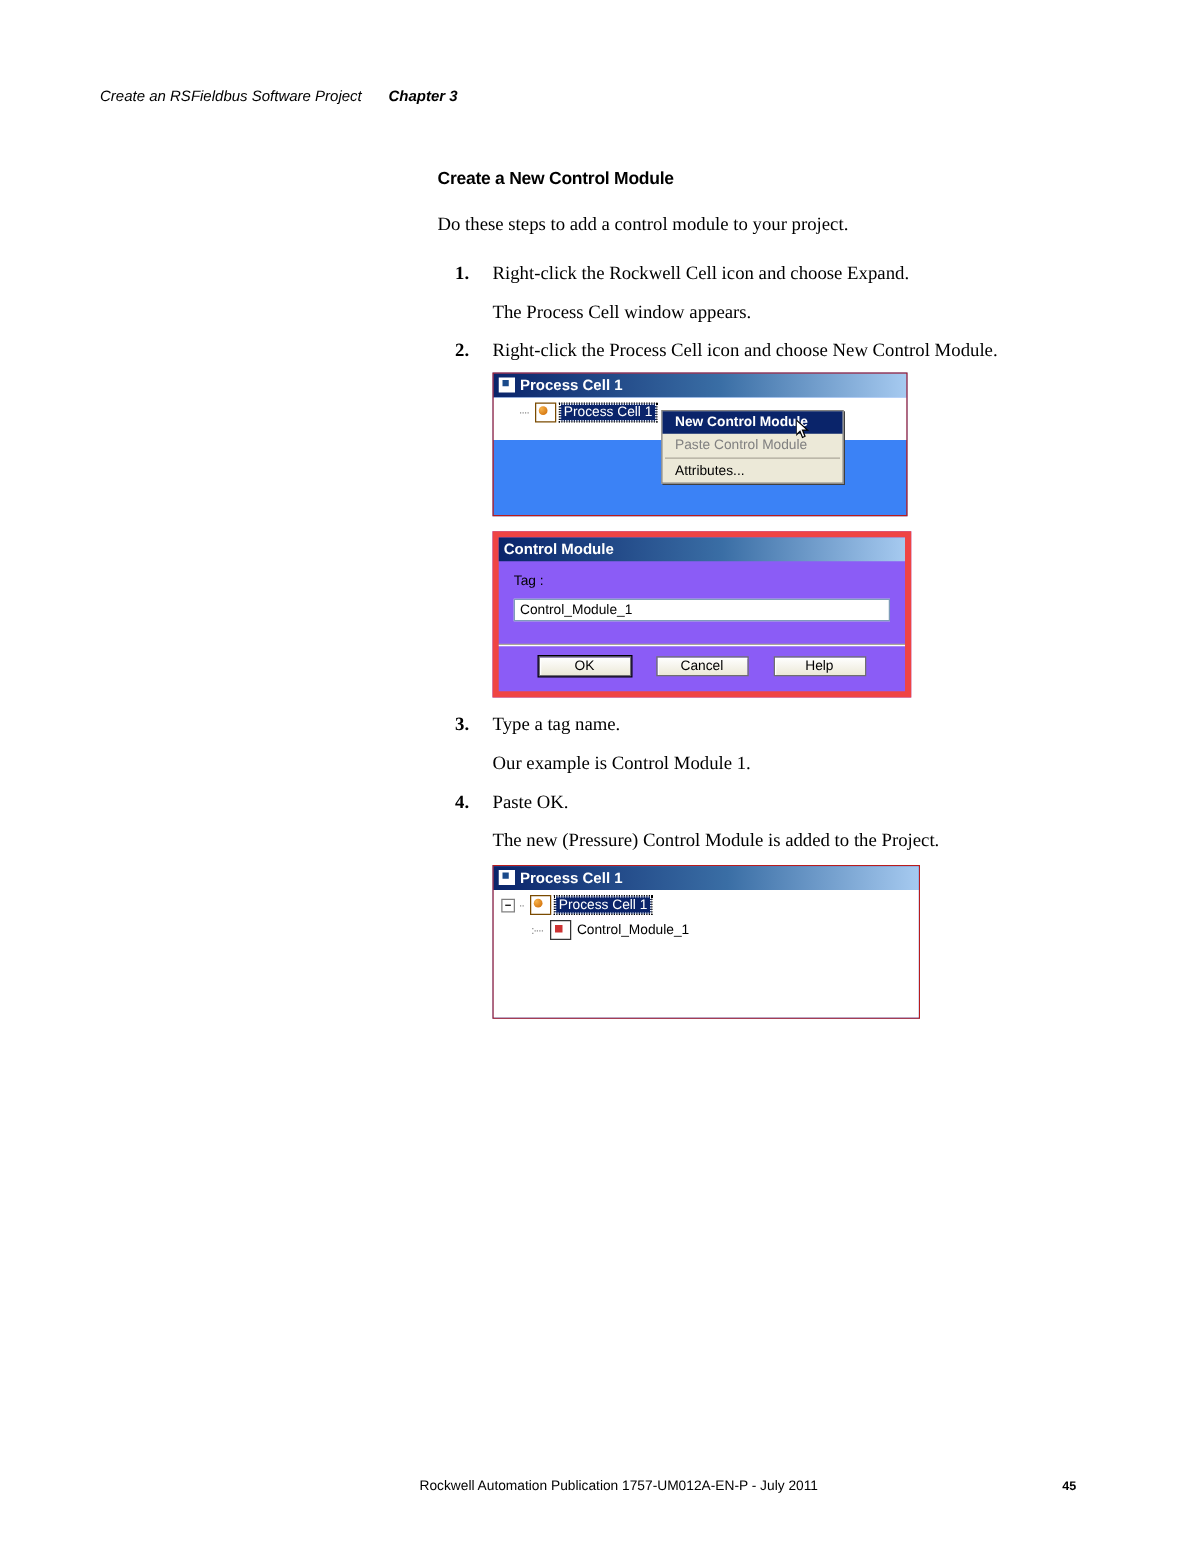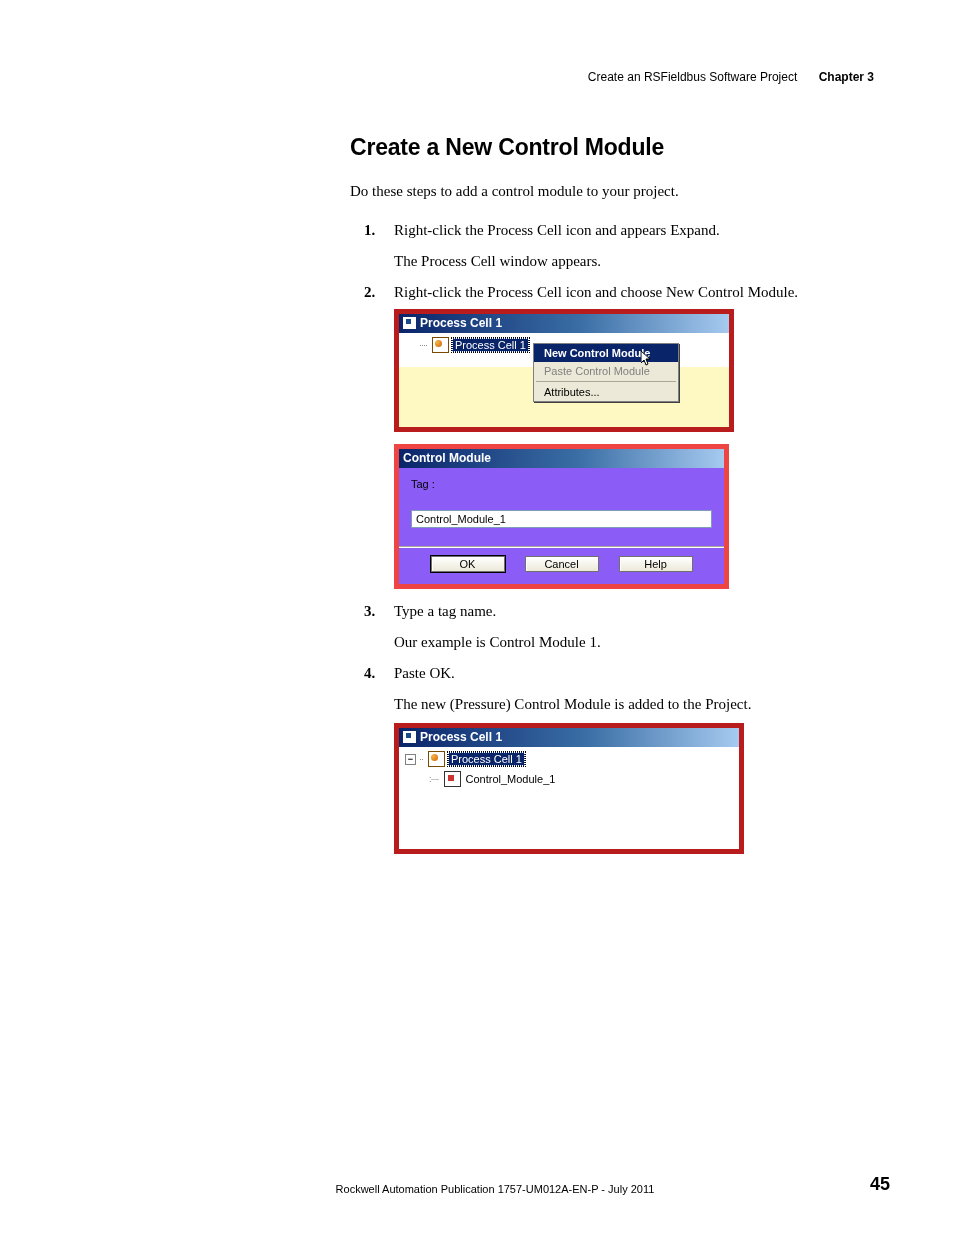--- a/index.html
+++ b/index.html
@@ -13,38 +13,39 @@
     height: 1235px;
     position: relative;
   }
   .page {
     padding: 70px 80px 40px 80px;
     position: relative;
     height: 100%;
     box-sizing: border-box;
   }
   .header {
-    text-align: right;
+    text-align: left;
     font-family: Arial, Helvetica, sans-serif;
     font-size: 12px;
     color: #000;
     margin-bottom: 50px;
+    font-style: italic;
   }
   .header .chapter {
     font-weight: bold;
     margin-left: 18px;
   }
   .content {
     margin-left: 270px;
     margin-right: 0;
   }
   h2.section-title {
     font-family: Arial, Helvetica, sans-serif;
     font-weight: bold;
-    font-size: 23px;
+    font-size: 14px;
     margin: 0 0 22px 0;
     letter-spacing: -0.2px;
   }
   .intro {
     margin: 0 0 22px 0;
   }
   ol.steps {
     list-style: none;
     padding: 0;
     margin: 0;
@@ -62,22 +63,22 @@
     font-family: Georgia, serif;
   }
   .sub {
     margin: 14px 0 10px 0;
   }
   .screenshot {
     margin: 8px 0 12px 0;
   }
   
   .win {
-    border: 5px solid #b91c1c;
-    background: #fef9c3;
+    border: 1px solid #b91c1c;
+    background: #3b82f6;
     font-family: Tahoma, Arial, sans-serif;
     font-size: 11px;
     width: 330px;
   }
   .titlebar {
     background: linear-gradient(to right, #0a246a, #3a6ea5 55%, #a6caf0);
     color: #fff;
     font-weight: bold;
     padding: 2px 4px 3px 4px;
     font-size: 12px;
@@ -198,21 +199,21 @@
     width: 325px;
     font-family: Tahoma, Arial, sans-serif;
     font-size: 11px;
     border:5px solid #ef4444;
     background:#8b5cf6;
   }
   .dlg-body {
     padding: 10px 12px 6px 12px;
   }
   .dlg-label {
-    margin-bottom: 20px;
+    margin-bottom: 8px;
     color:#000;
   }
   .dlg-input {
     width: 100%;
     box-sizing: border-box;
     border: 1px solid #7f9db9;
     background: #fff;
     padding: 2px 4px;
     font-family: Tahoma, Arial, sans-serif;
     font-size: 11px;
@@ -259,24 +260,24 @@
     position: absolute;
     bottom: 40px;
     left: 18px;
     width: 100%;
     font-family: Arial, Helvetica, sans-serif;
     font-size: 11px;
     text-align: center;
   }
   .page-num {
     position: absolute;
-    right: 64px;
+    right: 93px;
     bottom: 40px;
     font-family: Arial, Helvetica, sans-serif;
-    font-size: 18px;
+    font-size: 10px;
     font-weight: bold;
   }
 </style>
 </head>
 <body>
 
 <div class="page">
 
   <div class="header">
     <span>Create an RSFieldbus Software Project</span>
@@ -284,21 +285,21 @@
   </div>
 
   <div class="content">
     <h2 class="section-title">Create a New Control Module</h2>
     <p class="intro">Do these steps to add a control module to your project.</p>
 
     <ol class="steps">
 
       <li>
         <span class="num">1.</span>
-        <span>Right-click the Process Cell icon and appears Expand.</span>
+        <span>Right-click the Rockwell Cell icon and choose Expand.</span>
         <p class="sub">The Process Cell window appears.</p>
       </li>
 
       <li>
         <span class="num">2.</span>
         <span>Right-click the Process Cell icon and choose New Control Module.</span>
 
         
         <div class="screenshot">
           <div class="win" style="position:relative; padding-bottom:60px;">

